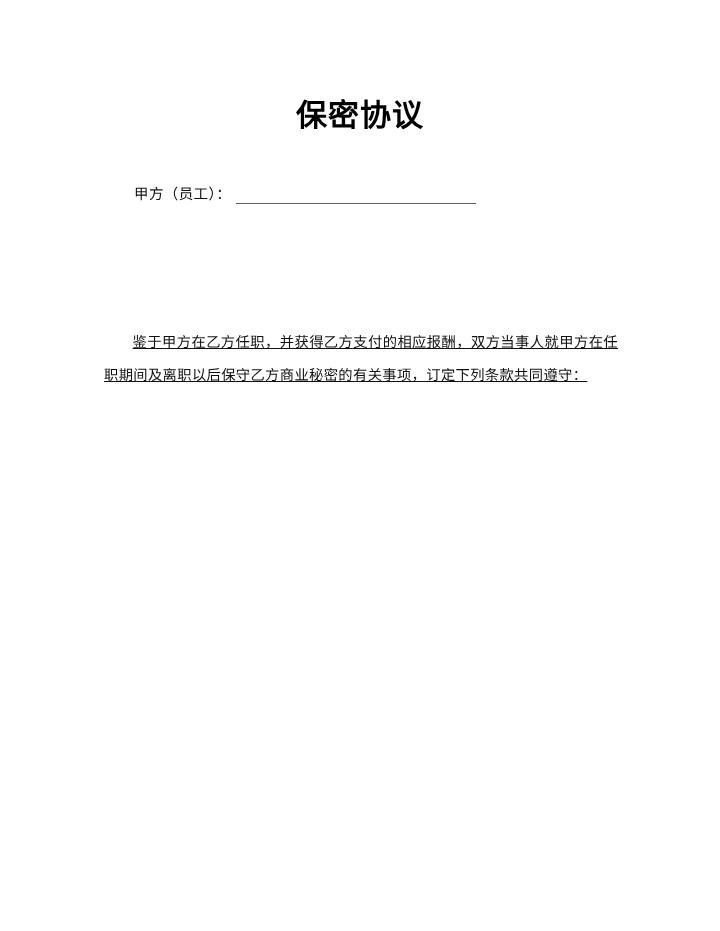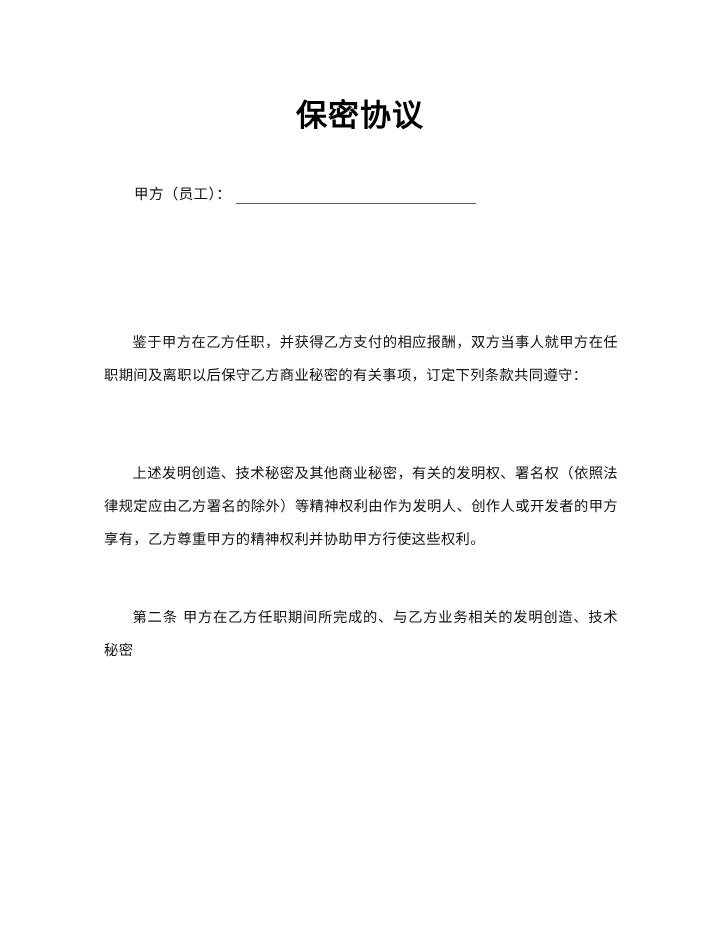--- a/index.html
+++ b/index.html
@@ -75,20 +75,21 @@
 
   .para {
     font-size: 14.3px;
     line-height: 33px;
     text-align: justify;
     text-justify: inter-ideograph;
     text-indent: 2em;
     letter-spacing: 0.35px;
     color: #111111;
     margin: 0;
+    text-decoration: underline;
   }
 
   .gap-lg { height: 53px; }
   .gap-md { height: 12px; }
   .gap-xl { height: 45px; }
 </style>
 </head>
 <body>
 
 <div class="page">
@@ -107,21 +108,19 @@
 
   <div class="body-area">
 
     <p class="para">鉴于甲方在乙方任职，并获得乙方支付的相应报酬，双方当事人就甲方在任职期间及离职以后保守乙方商业秘密的有关事项，订定下列条款共同遵守：</p>
 
     <div class="gap-lg"></div>
 
 
     <div class="gap-md"></div>
 
-    <p class="para">上述发明创造、技术秘密及其他商业秘密，有关的发明权、署名权（依照法律规定应由乙方署名的除外）等精神权利由作为发明人、创作人或开发者的甲方享有，乙方尊重甲方的精神权利并协助甲方行使这些权利。</p>
 
     <div class="gap-xl"></div>
 
-    <p class="para">第二条 甲方在乙方任职期间所完成的、与乙方业务相关的发明创造、技术秘密</p>
 
   </div>
 
 </div>
 
 </body></html>

